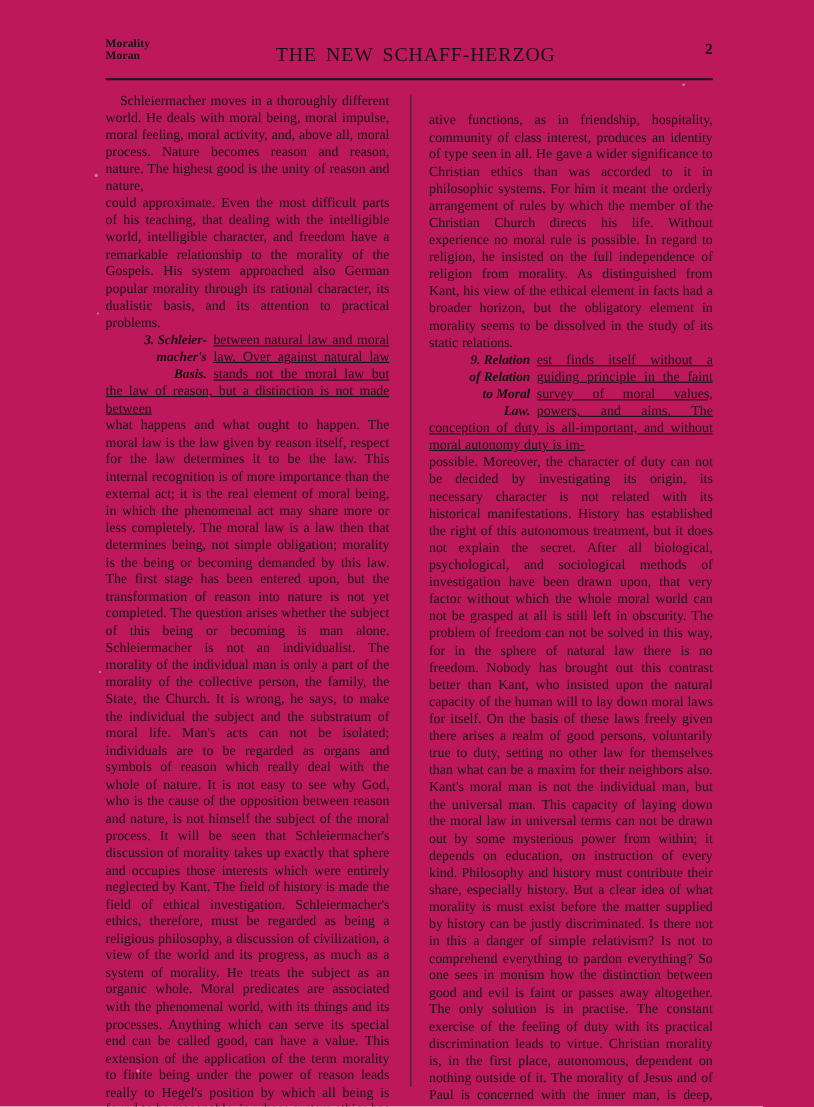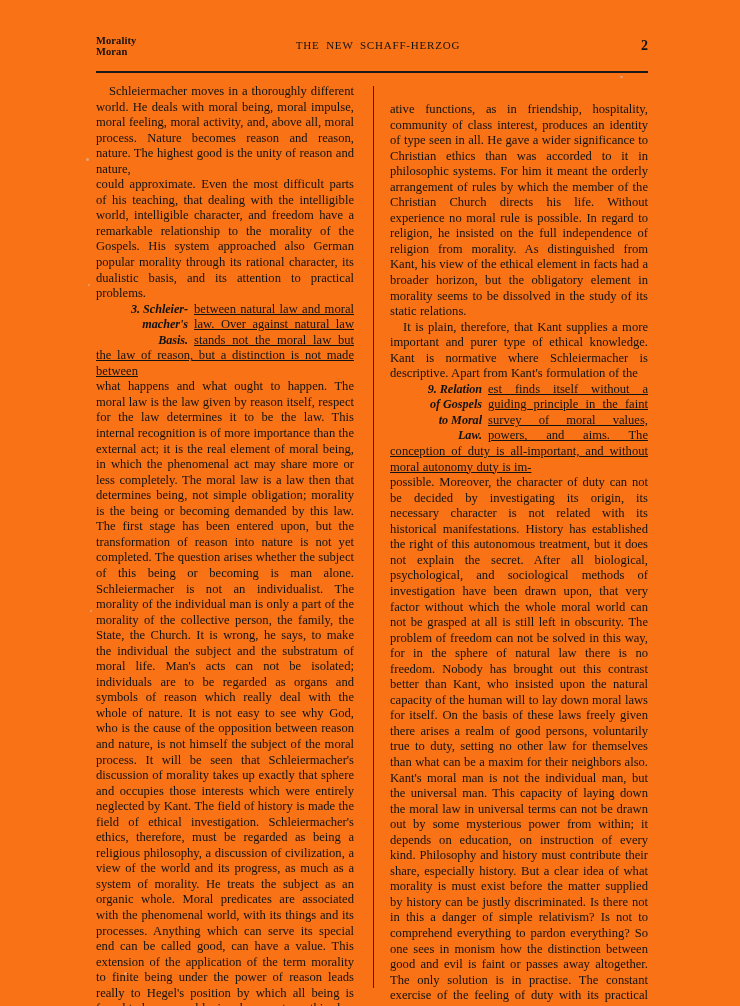--- a/index.html
+++ b/index.html
@@ -14,21 +14,21 @@
     font-family: "Liberation Serif", "DejaVu Serif", serif;
     color: #121212;
     overflow: hidden;
   }
 
   .page {
     position: absolute;
     left: 0; top: 0;
     width: 740px;
     height: 1006px;
-    background: #f97316;
+    background: #be185d;
   }
 
   
   .running-head {
     position: absolute;
     left: 96px;
     top: 36px;
     width: 552px;
     height: 34px;
   }
@@ -41,21 +41,21 @@
     line-height: 10.5px;
     letter-spacing: 0.1px;
   }
   .rh-left span { display: block; }
   .rh-center {
     position: absolute;
     left: 12px;
     right: 0;
     top: 3px;
     text-align: center;
-    font-size: 11px;
+    font-size: 18px;
     letter-spacing: 0.8px;
     word-spacing: 3px;
   }
   .rh-right {
     position: absolute;
     right: 0;
     top: 2px;
     font-weight: bold;
     font-size: 14px;
   }
@@ -178,27 +178,26 @@
         <p class="para noindent">between natural law and moral law.  Over against natural law stands not the moral law but the law of reason, but a distinction is not made between</p>
       </div>
 
       <p class="para noindent">what happens and what ought to happen.  The moral law is the law given by reason itself, respect for the law determines it to be the law.  This internal recognition is of more importance than the external act; it is the real element of moral being, in which the phenomenal act may share more or less completely.  The moral law is a law then that determines being, not simple obligation;  morality is the being or becoming demanded by this law.  The first stage has been entered upon, but the transformation of reason into nature is not yet completed.  The question arises whether the subject of this being or becoming is man alone.  Schleiermacher is not an individualist.  The morality of the individual man is only a part of the morality of the collective person, the family, the State, the Church.  It is wrong, he says, to make the individual the subject and the substratum of moral life.  Man's acts can not be isolated; individuals are to be regarded as organs and symbols of reason which really deal with the whole of nature.  It is not easy to see why God, who is the cause of the opposition between reason and nature, is not himself the subject of the moral process.  It will be seen that Schleiermacher's discussion of morality takes up exactly that sphere and occupies those interests which were entirely neglected by Kant.  The field of history is made the field of ethical investigation.  Schleiermacher's ethics, therefore, must be regarded as being a religious philosophy, a discussion of civilization, a view of the world and its progress, as much as a system of morality.  He treats the subject as an organic whole.  Moral predicates are associated with the phenomenal world, with its things and its processes.  Anything which can serve its special end can be called good, can have a value.  This extension of the application of the term morality to finite being under the power of reason leads really to Hegel's position by which all being is found to be reasonable, in whose system ethics has properly no place.  The highest good is, according to Schleiermacher, the unity of the being of reason in nature.  It comes into consciousness only through the mutual relations of all examples of good.  He shows remarkable power in bringing together for this purpose the whole of life in its various concrete forms.  Elementary moral conceptions are prior to the conception of morality.  The activity of the form-</p>
     </div>
 
     <div class="col col-right">
 
       <p class="para noindent">ative functions, as in friendship, hospitality, community of class interest, produces an identity of type seen in all.  He gave a wider significance to Christian ethics than was accorded to it in philosophic systems.  For him it meant the orderly arrangement of rules by which the member of the Christian Church directs his life.  Without experience no moral rule is possible.  In regard to religion, he insisted on the full independence of religion from morality.  As distinguished from Kant, his view of the ethical element in facts had a broader horizon, but the obligatory element in morality seems to be dissolved in the study of its static relations.</p>
 
-      <p class="para indent">It is plain, therefore, that Kant supplies a more important and purer type of ethical knowledge.  Kant is normative where Schleiermacher is descriptive.  Apart from Kant's formulation of the</p>
 
 
       <div class="sidehead-block">
         <div class="sidehead">
           <span class="sh-line">9. Relation</span>
-          <span class="sh-line">of Gospels</span>
+          <span class="sh-line">of Relation</span>
           <span class="sh-line">to Moral</span>
           <span class="sh-line">Law.</span>
         </div>
         <p class="para noindent">est finds itself without a guiding principle in the faint survey of moral values, powers, and aims.  The conception of duty is all-important, and without moral autonomy duty is im-</p>
       </div>
 
       <p class="para noindent">possible.  Moreover, the character of duty can not be decided by investigating its origin, its necessary character is not related with its historical manifestations.  History has established the right of this autonomous treatment, but it does not explain the secret.  After all biological, psychological, and sociological methods of investigation have been drawn upon, that very factor without which the whole moral world can not be grasped at all is still left in obscurity.  The problem of freedom can not be solved in this way, for in the sphere of natural law there is no freedom.  Nobody has brought out this contrast better than Kant, who insisted upon the natural capacity of the human will to lay down moral laws for itself.  On the basis of these laws freely given there arises a realm of good persons, voluntarily true to duty, setting no other law for themselves than what can be a maxim for their neighbors also.  Kant's moral man is not the individual man, but the universal man.  This capacity of laying down the moral law in universal terms can not be drawn out by some mysterious power from within; it depends on education, on instruction of every kind.  Philosophy and history must contribute their share, especially history.  But a clear idea of what morality is must exist before the matter supplied by history can be justly discriminated.  Is there not in this a danger of simple relativism?  Is not to comprehend everything to pardon everything?  So one sees in monism how the distinction between good and evil is faint or passes away altogether.  The only solution is in practise.  The constant exercise of the feeling of duty with its practical discrimination leads to virtue.  Christian morality is, in the first place, autonomous, dependent on nothing outside of it.  The morality of Jesus and of Paul is concerned with the inner man, is deep, pure, and true.  Its expression is conditioned by the prevalent ideas of the time as is seen in the eschatological expectations of the early Christians.  The characteristics of Roman Catholic morality are its dependence on authority and its casuistic develop-</p>
     </div>
   </div>
 

